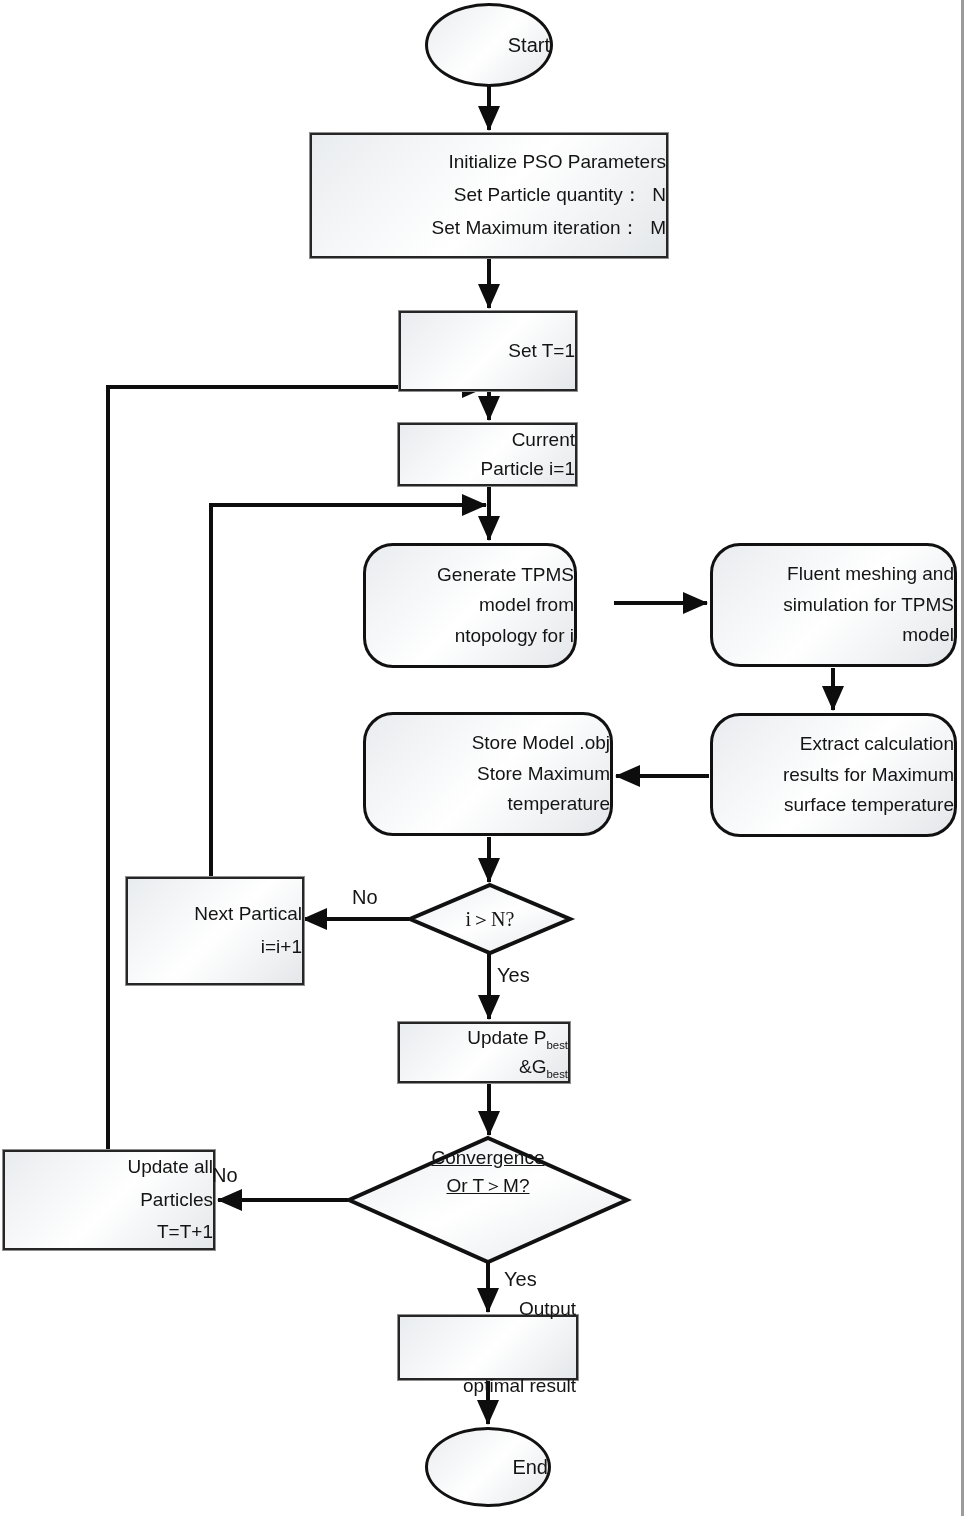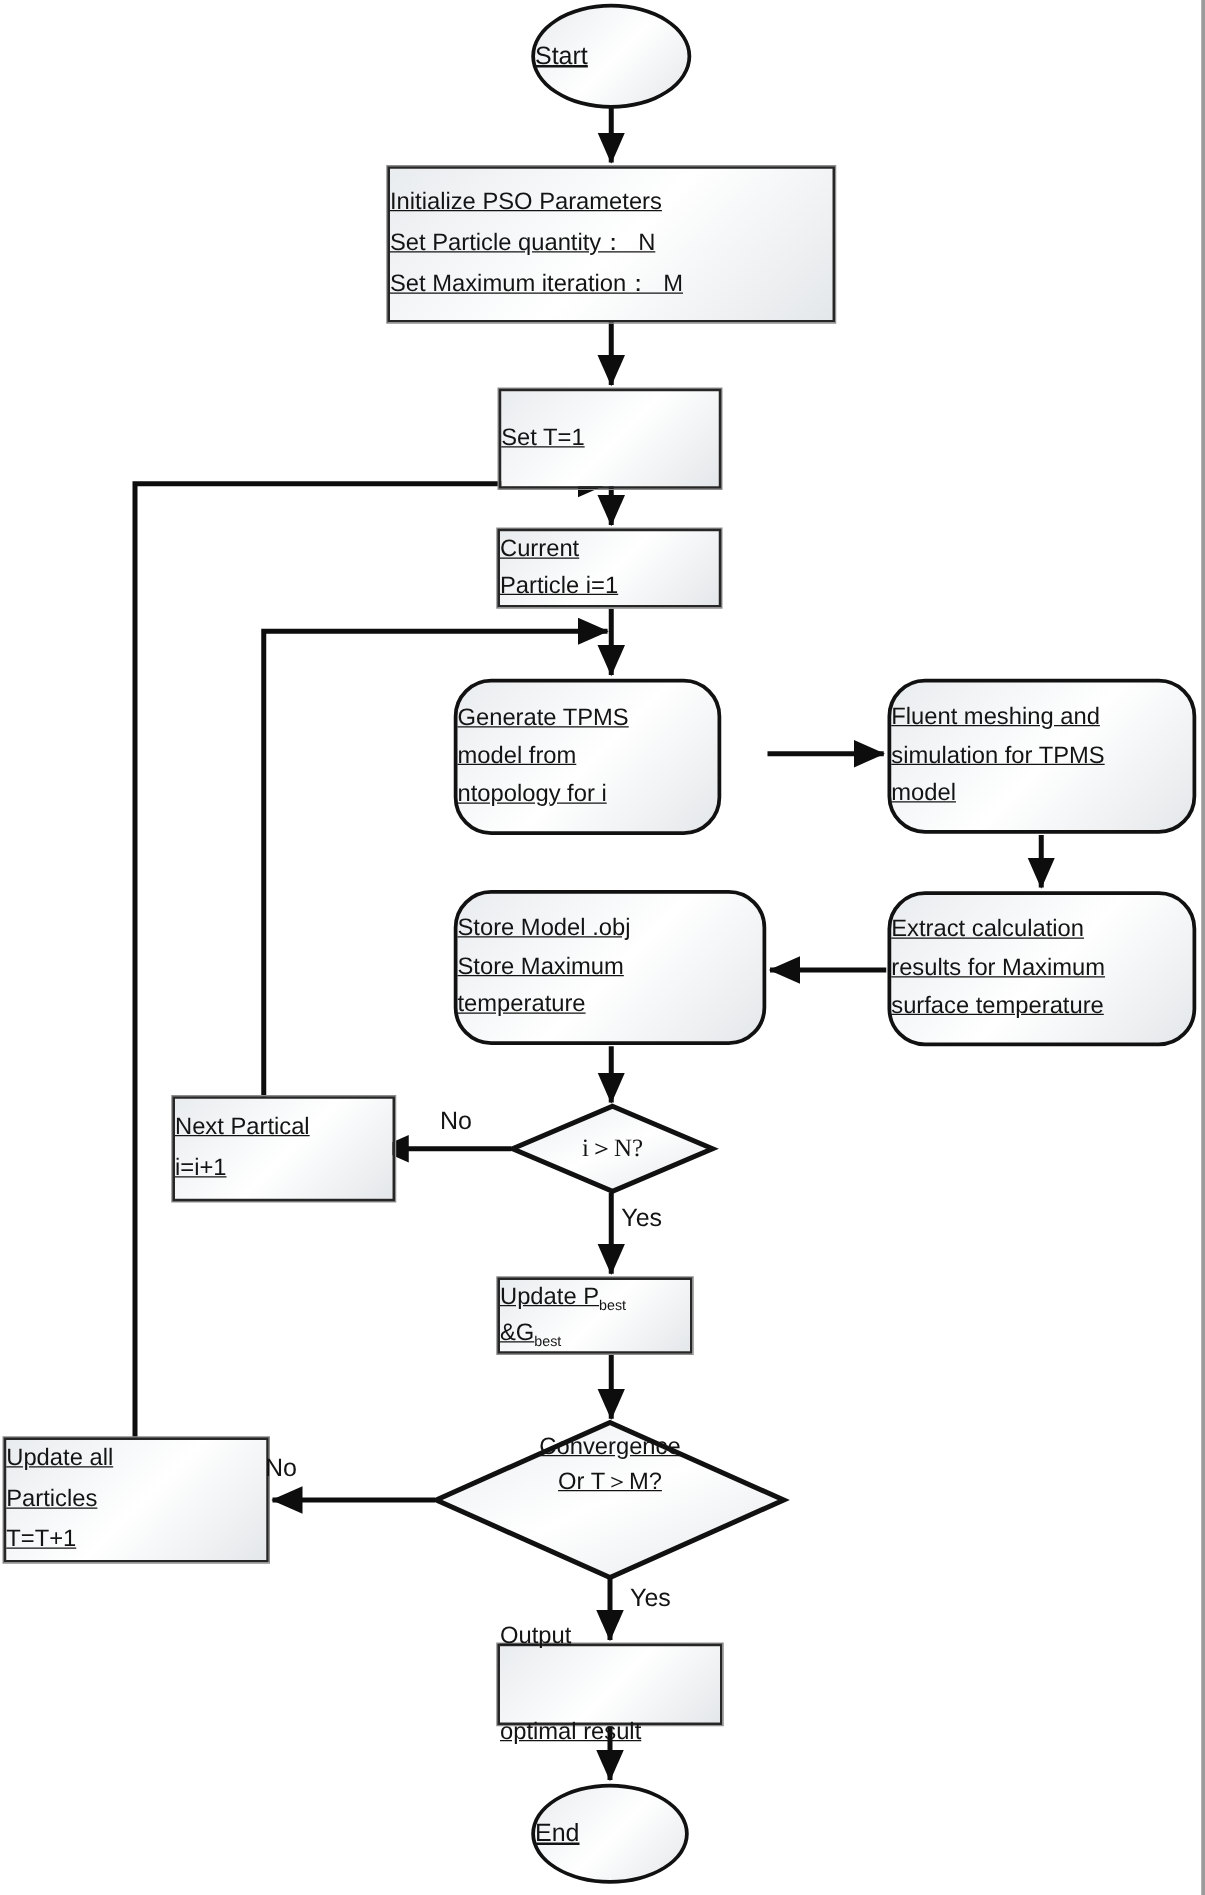--- a/index.html
+++ b/index.html
@@ -4,24 +4,23 @@
 <style>
   html,body{margin:0;padding:0;background:#ffffff;}
   .canvas{
     position:relative;width:964px;height:1516px;background:#ffffff;
     font-family:"Liberation Sans",sans-serif;color:#141414;overflow:hidden;
   }
   .frame-right{position:absolute;top:0;right:0;width:3px;height:1516px;background:#9b9b9b;}
   svg.edges{position:absolute;left:0;top:0;}
   .node{
     position:absolute;box-sizing:border-box;
-    display:flex;flex-direction:column;align-items:flex-start;justify-content:center;
+    display:flex;flex-direction:column;align-items:flex-end;justify-content:center;
     text-align:center;font-size:19px;line-height:1.6;
     background:linear-gradient(135deg,#e9ecef 0%,#ffffff 52%,#e4e7ea 100%);
-    text-decoration:underline;
   }
   .rect{border:2px solid #262626;box-shadow:0 0 0 1px #8f8f8f;}
   .round{border:3px solid #111111;border-radius:30px;}
   .ellipse{border:3px solid #111111;border-radius:50%;font-size:20px;}
   .loose{line-height:1.72;}
   .tight{line-height:1.48;}
   .dlabel{
     position:absolute;display:flex;flex-direction:column;align-items:center;justify-content:center;
     text-align:center;font-size:19px;line-height:1.5;background:transparent;
   }
@@ -114,26 +113,26 @@
 
   <div class="dlabel big" style="left:410px;top:885px;width:160px;height:68px;font-family:Liberation Serif, serif;">
     <div>i＞N?</div>
   </div>
 
   <div class="dlabel" style="left:349px;top:1120px;width:278px;height:104px;text-decoration:underline;">
     <div>Convergence</div>
     <div>Or T＞M?</div>
   </div>
 
-  <div class="node rect loose" style="left:138px;top:877px;width:178px;height:84px;">
+  <div class="node rect loose" style="left:126px;top:877px;width:178px;height:108px;">
     <div>Next Partical</div>
     <div>i=i+1</div>
   </div>
 
-  <div class="node rect tight" style="left:398px;top:1022px;width:156px;height:61px;">
+  <div class="node rect tight" style="left:398px;top:1022px;width:172px;height:61px;">
     <div>
       <span>Update P</span><sub>best</sub>
     </div>
     <div>
       <span>&amp;G</span><sub>best</sub>
     </div>
   </div>
 
   <div class="node rect loose" style="left:3px;top:1150px;width:212px;height:100px;">
     <div>Update all</div>

